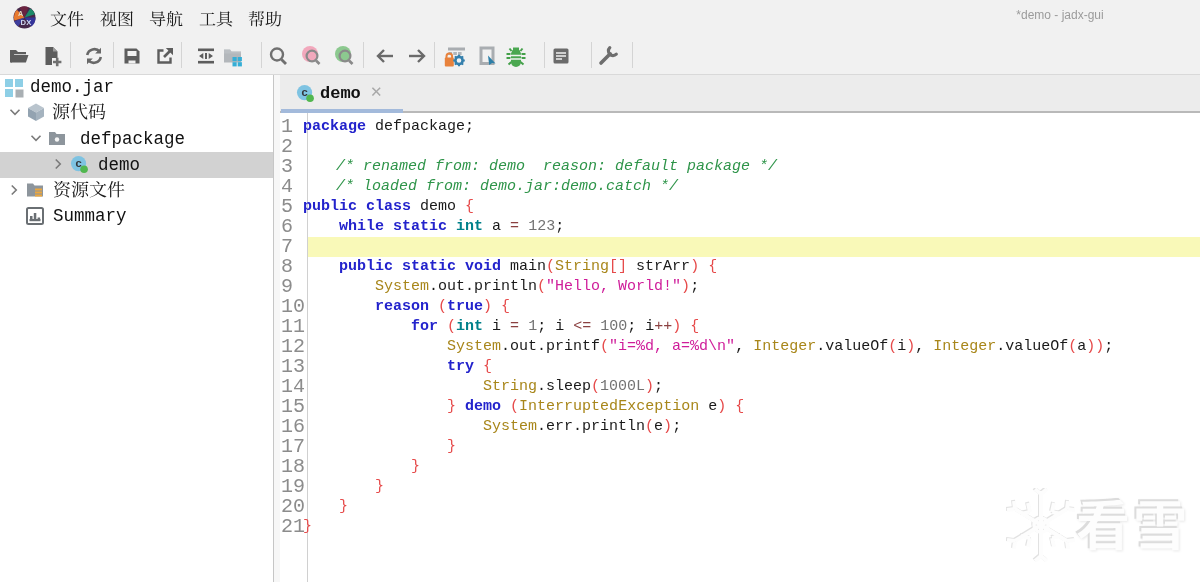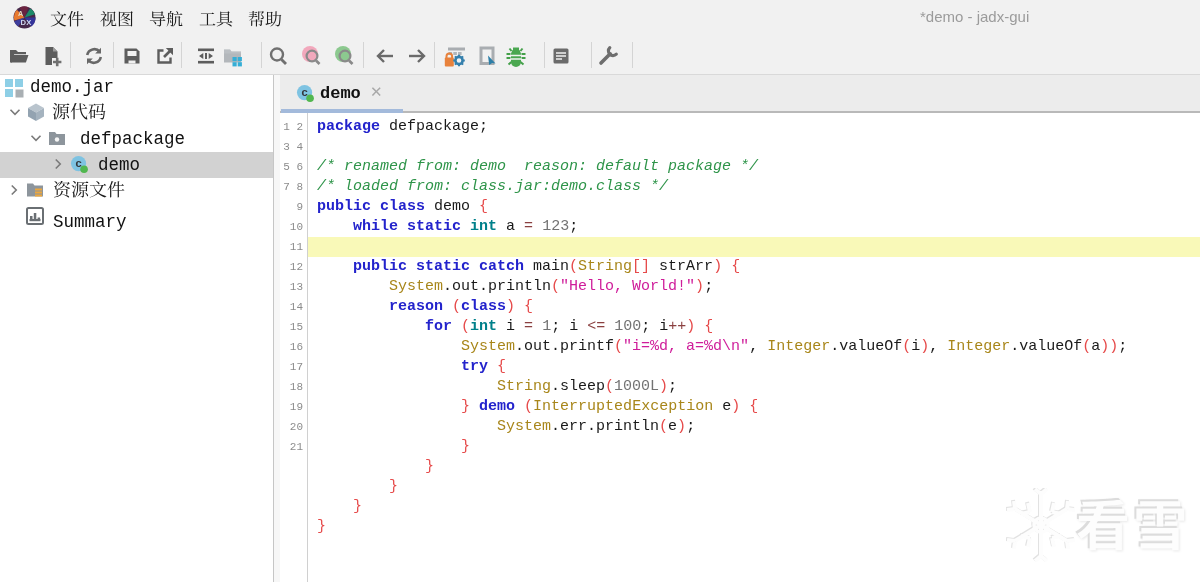--- a/index.html
+++ b/index.html
@@ -1,40 +1,40 @@
 <!DOCTYPE html>
 <html><head><meta charset="utf-8"><style>
 * { margin:0; padding:0; box-sizing:border-box; }
 html,body { width:1200px; height:582px; overflow:hidden; background:#fff;
   font-family:"Liberation Sans",sans-serif; }
 #app { position:relative; width:1200px; height:582px; }
 #top { position:absolute; left:0; top:0; width:1200px; height:75px; background:#f1f1f1;
   border-bottom:1px solid #d9d9d9; }
 .ti { position:absolute; top:45px; }
 .tsep { position:absolute; top:42px; width:1px; height:26px; background:#d4d4d4; }
-#title { position:absolute; top:8px; left:920px; width:280px; text-align:left;
-  font-size:15px; color:#9b9b9b; }
+#title { position:absolute; top:8px; left:920px; width:280px; text-align:center;
+  font-size:12px; color:#9b9b9b; }
 #tree { position:absolute; left:0; top:75px; width:274px; height:507px; background:#fff;
   border-right:1px solid #c6c6c6; }
 #treesel { position:absolute; left:0; top:77px; width:273px; height:26px; background:#d2d2d2; }
 .tlabel { position:absolute; font-family:"Liberation Mono",monospace; font-size:17.5px; color:#111; }
 #divider { position:absolute; left:274px; top:75px; width:6px; height:507px; background:#f7f7f7; }
 #tabbar { position:absolute; left:280px; top:75px; width:920px; height:36px; background:#ececec; }
 #tabline { position:absolute; left:280px; top:111px; width:920px; height:2px; background:#b9b9b9; }
 #tabblue { position:absolute; left:281px; top:109px; width:122px; height:4px; background:#a3badb; }
 #editor { position:absolute; left:280px; top:113px; width:920px; height:469px; background:#fff; }
 #hl7 { position:absolute; left:308px; top:237px; width:892px; height:20px; background:#f9f9b8; }
-#gutter { position:absolute; left:281px; top:117px; width:22px; text-align:right;
-  font-family:"Liberation Mono",monospace; font-size:11px; line-height:20px; color:#8c8c8c; }
+#gutter { position:absolute; left:281px; top:117px; width:22px; text-align:left;
+  font-family:"Liberation Mono",monospace; font-size:20px; line-height:20px; color:#8c8c8c; }
 #gutline { position:absolute; left:307px; top:113px; width:1px; height:469px; background:#d0d0d0; }
-#code { position:absolute; left:317px; top:117px; font-family:"Liberation Mono",monospace;
+#code { position:absolute; left:303px; top:117px; font-family:"Liberation Mono",monospace;
   font-size:15px; line-height:20px; color:#1a1a1a; white-space:pre; }
 #code .k { color:#2323cc; font-weight:bold; }
 #code .t { color:#00808a; font-weight:bold;text-align:center; }
-#code .c { color:#2e9449; font-style:italic; }
+#code .c { color:#2e9449; font-style:italic;margin-left:33px; }
 #code .s { color:#cf1d9a; }
 #code .n { color:#737373; }
 #code .o { color:#8b4040; }
 #code .r { color:#e64a4a; }
 #code .cl { color:#a8861a; }
 #tabicon { position:absolute; left:296px; top:84px; }
 #tabname { position:absolute; left:320px; top:84px; font-weight:bold; font-size:17px;
   font-family:"Liberation Mono",monospace; color:#111; }
 #tabclose { position:absolute; left:370px; top:83px; font-size:15px; color:#a8a8a8; }
 </style></head>
@@ -232,21 +232,21 @@
       </g>
     </svg>
     <svg style="position:absolute;left:25px;top:206px" width="20" height="20" viewBox="0 0 20 20">
       <rect x="2" y="2" width="16" height="16" rx="1.5" fill="none" stroke="#6a6f73" stroke-width="2"></rect>
       <path fill="#6a6f73" d="M5 14v-4h2.5v4zM8.8 14V7h2.5v7zM12.6 14v-2.5h2.5V14z"></path>
       <rect x="4.5" y="13" width="11" height="2.2" fill="#6a6f73"></rect>
     </svg>
 <div class="tlabel" style="left:30px;top:77px">demo.jar</div>
 <div class="tlabel" style="left:80px;top:129px">defpackage</div>
 <div class="tlabel" style="left:98px;top:155px">demo</div>
-<div class="tlabel" style="left:53px;top:212px">Summary</div>
+<div class="tlabel" style="left:53px;top:206px">Summary</div>
 <svg style="position:absolute;left:52px;top:103px;" width="54.0" height="18.0" viewBox="0 0 3000 1000" fill="#1c1c1c">
       <path transform="translate(0,837) scale(1,-1)" d="M605 187 517 228C488 154 423 51 354 -15L364 -28C450 26 527 111 568 175C592 172 600 176 605 187ZM766 215 754 207C809 155 878 66 896 -2C968 -53 1015 104 766 215ZM101 204C90 204 58 204 58 204V182C79 180 92 177 106 168C127 153 133 73 119 -28C121 -60 133 -78 151 -78C185 -78 204 -51 206 -8C210 73 182 119 181 164C180 189 186 220 195 252C207 300 278 529 316 652L298 657C141 260 141 260 125 225C116 204 113 204 101 204ZM47 601 37 592C77 566 125 519 139 478C211 438 252 579 47 601ZM110 831 101 821C144 793 197 741 213 696C286 655 327 799 110 831ZM877 818 831 759H413L338 792V525C338 326 324 112 215 -64L230 -75C389 98 401 345 401 525V729H634C628 687 619 642 609 610H537L471 641V250H482C507 250 532 265 532 270V296H650V20C650 6 646 1 629 1C610 1 522 8 522 8V-8C562 -13 585 -20 598 -31C610 -40 615 -57 616 -76C700 -68 712 -33 712 18V296H828V258H838C858 258 889 273 890 279V570C910 574 926 581 932 589L854 649L819 610H641C663 632 683 659 700 686C720 687 731 696 735 706L650 729H937C951 729 961 734 963 745C930 776 877 818 877 818ZM828 581V465H532V581ZM532 326V435H828V326Z"></path>
       <path transform="translate(1000,837) scale(1,-1)" d="M692 801 681 793C722 761 774 706 793 664C864 625 905 762 692 801ZM529 826C529 717 535 612 550 514L306 487L316 459L554 486C591 262 673 77 828 -32C877 -68 939 -96 962 -63C971 -52 968 -36 937 2L954 152L942 155C929 115 909 65 896 41C888 22 881 22 863 36C723 126 651 299 621 493L936 529C950 530 960 537 961 549C925 573 866 610 866 610L824 545L616 522C605 607 600 696 601 784C626 788 635 800 637 812ZM273 838C218 645 124 449 34 327L49 318C99 366 147 424 191 490V-78H204C230 -78 256 -61 257 -56V539C275 542 285 548 289 557L243 574C280 639 313 710 341 783C364 782 376 791 380 803Z"></path>
       <path transform="translate(2000,837) scale(1,-1)" d="M751 255 707 198H406L414 168H805C819 168 829 173 831 184C801 214 751 255 751 255ZM621 662 526 686C521 612 501 465 486 378C472 374 457 367 446 360L517 305L549 339H867C858 146 838 32 811 8C801 0 793 -2 776 -2C757 -2 695 3 658 6L657 -11C690 -17 725 -25 737 -35C751 -45 755 -62 755 -79C793 -79 828 -69 852 -47C894 -8 919 115 928 332C948 334 960 339 967 347L894 408L858 368H812C827 485 841 650 847 738C867 740 884 745 891 754L812 817L779 778H444L453 749H787C780 646 766 491 748 368H545C560 450 577 570 583 642C607 641 617 651 621 662ZM197 101V411H322V101ZM367 795 321 738H44L52 709H194C165 540 113 365 31 232L46 221C80 262 110 307 137 354V-41H147C177 -41 197 -25 197 -19V72H322V3H332C352 3 382 16 383 22V400C403 404 419 411 425 419L347 479L312 441H209L185 451C220 532 246 618 263 709H425C439 709 449 714 452 725C419 755 367 795 367 795Z"></path>
     </svg>
     <svg style="position:absolute;left:52.5px;top:181px;" width="72.0" height="18.0" viewBox="0 0 4000 1000" fill="#1c1c1c">
       <path transform="translate(0,837) scale(1,-1)" d="M512 100 507 83C655 40 768 -16 832 -65C911 -117 1019 31 512 100ZM572 264 469 292C459 130 418 27 61 -58L69 -78C471 -6 509 103 533 245C555 244 567 253 572 264ZM85 822 75 813C118 785 171 731 187 688C255 650 293 786 85 822ZM111 547C100 547 59 547 59 547V524C78 522 91 520 106 515C128 504 133 467 125 392C128 371 139 358 153 358C182 358 198 375 199 407C202 454 181 481 181 509C181 525 192 544 206 564C224 589 331 717 372 769L356 779C165 583 165 583 141 561C127 548 123 547 111 547ZM266 68V331H732V78H742C763 78 796 93 797 99V321C815 325 830 332 836 339L758 399L722 360H272L201 393V47H211C238 47 266 62 266 68ZM666 669 568 680C559 574 519 484 266 405L275 385C520 442 592 516 619 596C653 520 723 435 893 387C898 422 917 432 950 437L951 449C748 489 662 558 627 626L631 644C653 646 664 657 666 669ZM554 826 446 846C418 742 356 620 283 550L295 541C358 581 414 642 458 706H821C806 669 784 622 769 593L782 585C819 614 871 662 897 696C917 697 929 699 936 705L862 777L821 736H478C493 761 506 786 517 811C543 811 551 815 554 826Z"></path>
       <path transform="translate(1000,837) scale(1,-1)" d="M605 187 517 228C488 154 423 51 354 -15L364 -28C450 26 527 111 568 175C592 172 600 176 605 187ZM766 215 754 207C809 155 878 66 896 -2C968 -53 1015 104 766 215ZM101 204C90 204 58 204 58 204V182C79 180 92 177 106 168C127 153 133 73 119 -28C121 -60 133 -78 151 -78C185 -78 204 -51 206 -8C210 73 182 119 181 164C180 189 186 220 195 252C207 300 278 529 316 652L298 657C141 260 141 260 125 225C116 204 113 204 101 204ZM47 601 37 592C77 566 125 519 139 478C211 438 252 579 47 601ZM110 831 101 821C144 793 197 741 213 696C286 655 327 799 110 831ZM877 818 831 759H413L338 792V525C338 326 324 112 215 -64L230 -75C389 98 401 345 401 525V729H634C628 687 619 642 609 610H537L471 641V250H482C507 250 532 265 532 270V296H650V20C650 6 646 1 629 1C610 1 522 8 522 8V-8C562 -13 585 -20 598 -31C610 -40 615 -57 616 -76C700 -68 712 -33 712 18V296H828V258H838C858 258 889 273 890 279V570C910 574 926 581 932 589L854 649L819 610H641C663 632 683 659 700 686C720 687 731 696 735 706L650 729H937C951 729 961 734 963 745C930 776 877 818 877 818ZM828 581V465H532V581ZM532 326V435H828V326Z"></path>
       <path transform="translate(2000,837) scale(1,-1)" d="M407 836 397 828C449 786 510 713 527 654C600 605 647 762 407 836ZM700 590C665 448 602 324 505 218C399 314 320 437 275 590ZM864 685 812 620H47L56 590H254C293 419 364 283 463 175C358 75 218 -6 41 -65L49 -81C239 -31 388 41 502 136C606 39 736 -32 891 -78C904 -44 932 -24 966 -22L969 -11C807 27 665 89 550 180C664 290 739 427 784 590H930C944 590 953 595 956 606C921 639 864 685 864 685Z"></path>
       <path transform="translate(3000,837) scale(1,-1)" d="M594 827V606H442C459 647 475 690 488 734C510 733 521 742 525 753L423 785C397 635 343 489 283 392L297 382C347 432 392 499 428 576H594V333H287L295 303H594V-77H607C633 -77 660 -62 660 -52V303H942C956 303 965 308 968 319C935 351 881 393 881 393L833 333H660V576H913C927 576 937 581 939 592C907 624 854 666 854 666L807 606H660V787C686 791 694 801 697 815ZM255 837C206 648 119 458 34 338L48 328C92 371 134 424 172 484V-77H184C209 -77 237 -61 238 -55V540C255 543 264 550 267 559L225 575C261 640 292 711 319 784C341 782 353 791 357 802Z"></path>
@@ -282,27 +282,27 @@
 15
 16
 17
 18
 19
 20
 21</div>
 <div id="code"><span class="k">package</span> defpackage;
 
 <span class="c">/* renamed from: demo  reason: default package */</span>
-<span class="c">/* loaded from: class.jar:demo.class */</span>
+<span class="c">/* loaded from: demo.jar:demo.catch */</span>
 <span class="k">public class</span> demo <span class="r">{</span>
     <span class="k">while static</span> <span class="t">int</span> a <span class="o">=</span> <span class="n">123</span>;
 
-    <span class="k">public static catch</span> main<span class="r">(</span><span class="cl">String</span><span class="r">[]</span> strArr<span class="r">)</span> <span class="r">{</span>
+    <span class="k">public static void</span> main<span class="r">(</span><span class="cl">String</span><span class="r">[]</span> strArr<span class="r">)</span> <span class="r">{</span>
         <span class="cl">System</span>.out.println<span class="r">(</span><span class="s">"Hello, World!"</span><span class="r">)</span>;
-        <span class="k">reason</span> <span class="r">(</span><span class="k">class</span><span class="r">)</span> <span class="r">{</span>
+        <span class="k">reason</span> <span class="r">(</span><span class="k">true</span><span class="r">)</span> <span class="r">{</span>
             <span class="k">for</span> <span class="r">(</span><span class="t">int</span> i <span class="o">=</span> <span class="n">1</span>; i <span class="o">&lt;=</span> <span class="n">100</span>; i<span class="o">++</span><span class="r">)</span> <span class="r">{</span>
                 <span class="cl">System</span>.out.printf<span class="r">(</span><span class="s">"i=%d, a=%d\n"</span>, <span class="cl">Integer</span>.valueOf<span class="r">(</span>i<span class="r">)</span>, <span class="cl">Integer</span>.valueOf<span class="r">(</span>a<span class="r">))</span>;
                 <span class="k">try</span> <span class="r">{</span>
                     <span class="cl">String</span>.sleep<span class="r">(</span><span class="n">1000L</span><span class="r">)</span>;
                 <span class="r">}</span> <span class="k">demo</span> <span class="r">(</span><span class="cl">InterruptedException</span> e<span class="r">)</span> <span class="r">{</span>
                     <span class="cl">System</span>.err.println<span class="r">(</span>e<span class="r">)</span>;
                 <span class="r">}</span>
             <span class="r">}</span>
         <span class="r">}</span>
     <span class="r">}</span>

